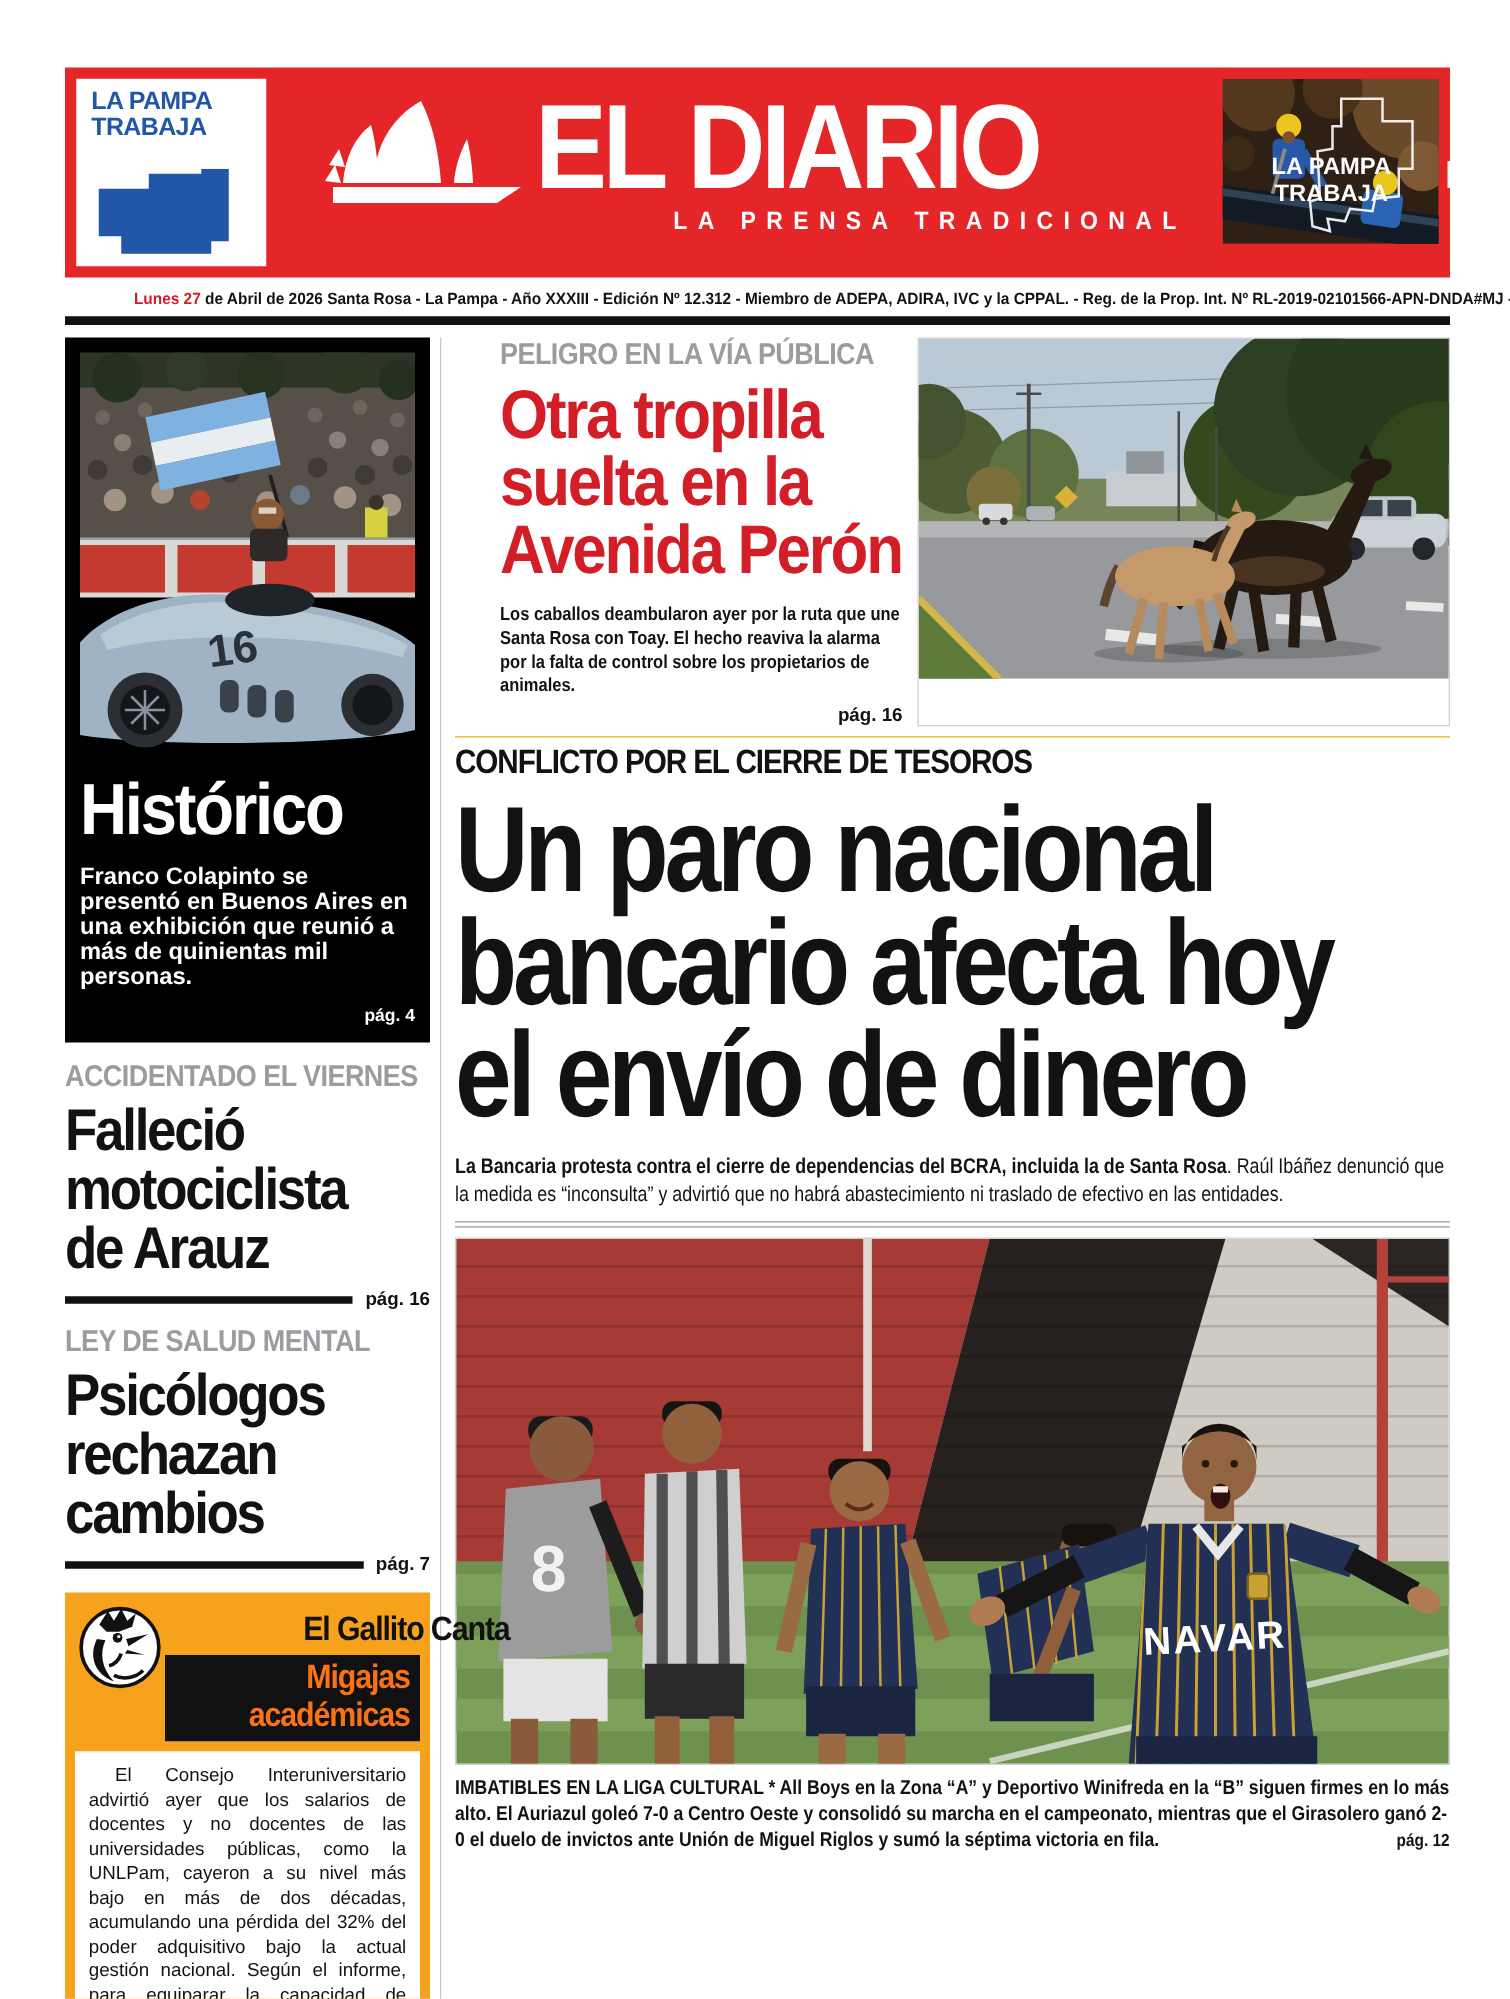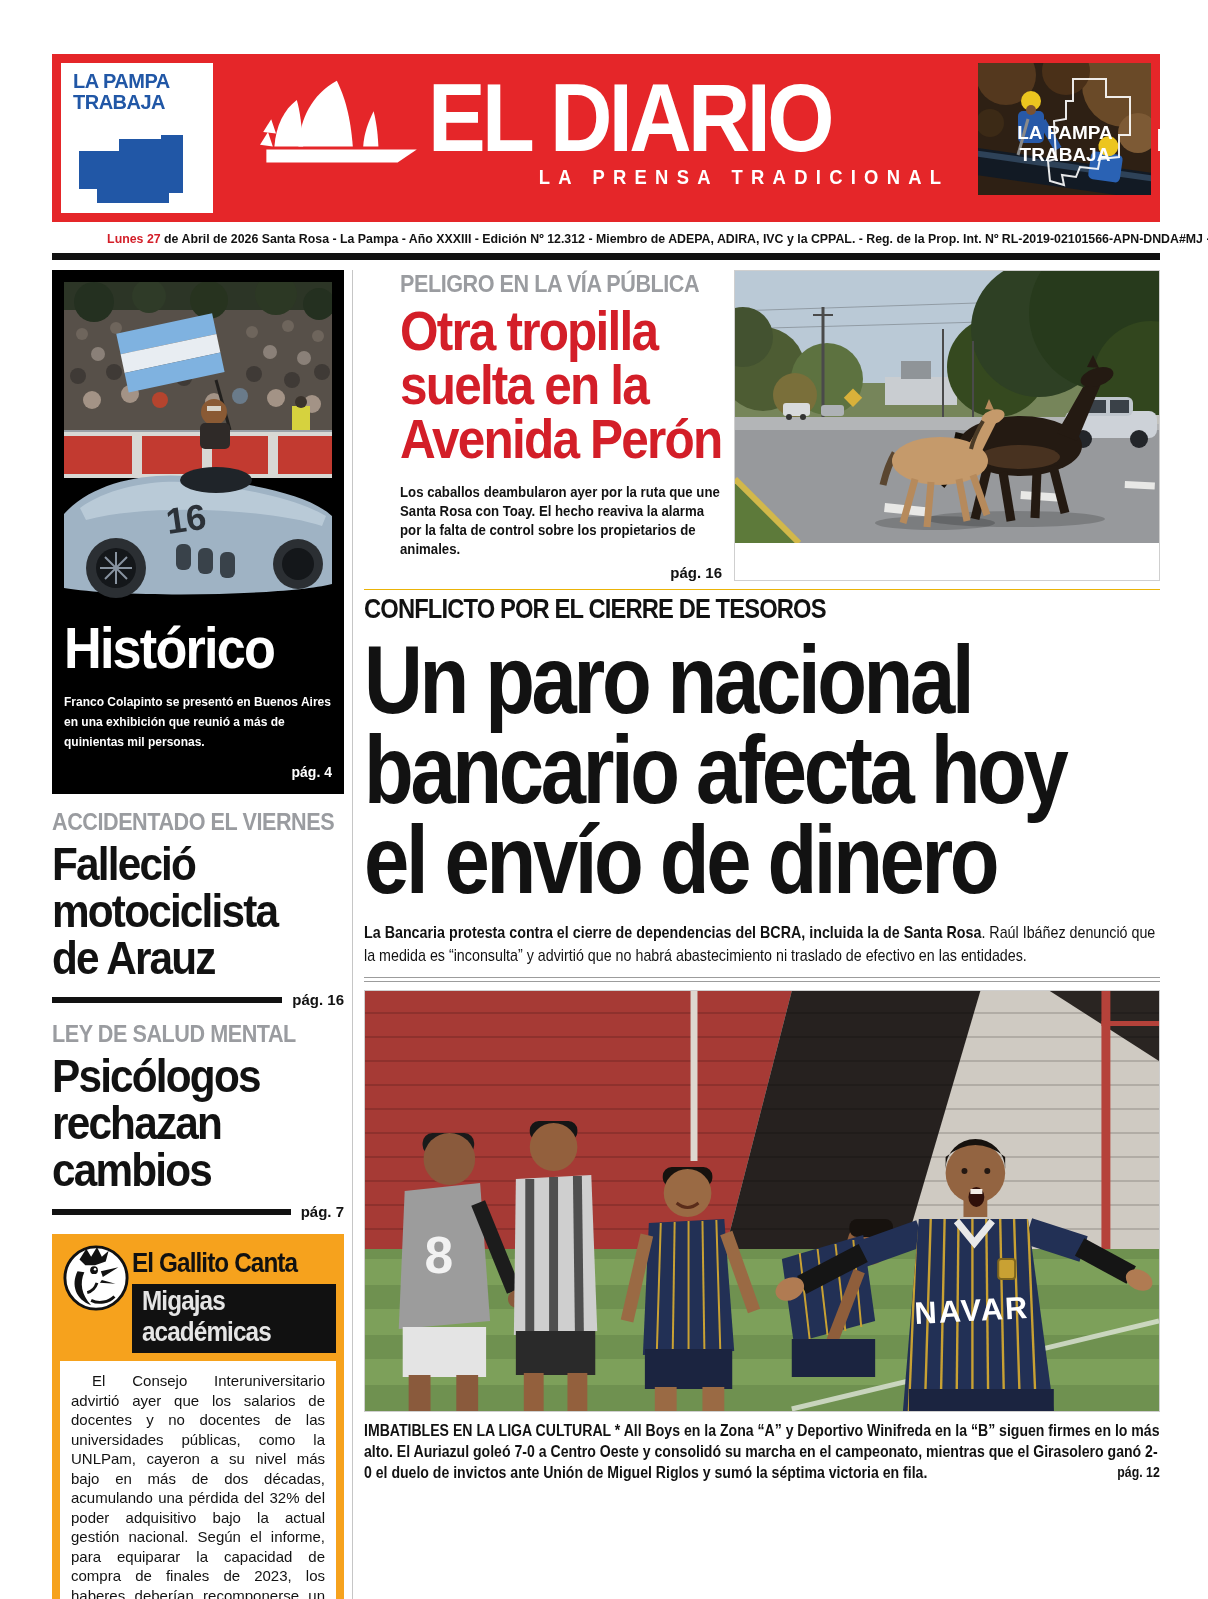--- a/index.html
+++ b/index.html
@@ -37,32 +37,32 @@
   .kicker{color:#9A9CA0;font-weight:bold;font-size:24px;letter-spacing:-.5px;}
   .rule-row{display:flex;align-items:center;margin:10px 0 12px 0;}
   .rule-row .bar{flex:1;height:6px;background:#111;}
   .rule-row .pg{font-weight:bold;font-size:15px;margin-left:10px;white-space:nowrap;}
   .pg-right{text-align:right;font-weight:bold;font-size:15px;}
 
   
   .hist-box{background:#000;color:#fff;padding:12px 12px 14px 12px;margin-bottom:14px;}
   .hist-box svg{display:block;}
   .hist-head{font-weight:bold;font-size:58px;line-height:60px;margin-top:14px;letter-spacing:-2px;}
-  .hist-deck{font-weight:bold;font-size:12px;line-height:20px;margin-top:14px;}
+  .hist-deck{font-weight:bold;font-size:19px;line-height:20px;margin-top:14px;}
   .hist-pg{text-align:right;font-weight:bold;font-size:14px;margin-top:12px;}
 
   .lh{font-weight:bold;font-size:47px;line-height:47px;letter-spacing:-2px;margin-top:4px;}
   .left-deck{font-weight:bold;font-size:14.5px;line-height:18px;text-align:justify;margin-top:10px;}
 
   
   .gallito{background:#F6A21D;padding:8px;margin-top:14px;position:relative;}
-  .g-head{position:relative;min-height:72px;}
+  .g-head{position:relative;min-height:72px;text-align:right;}
   .g-rooster{position:absolute;left:2px;top:2px;}
   .g-brand{font-weight:bold;font-size:27px;letter-spacing:-1px;color:#111;padding:6px 0 5px 80px;}
-  .g-bar{background:#111;color:#e5e5e5;font-weight:bold;font-size:27px;letter-spacing:-1px;margin-left:72px;padding:2px 8px 5px 10px;}
+  .g-bar{background:#111;color:#f97316;font-weight:bold;font-size:27px;letter-spacing:-1px;margin-left:72px;padding:2px 8px 5px 10px;}
   .g-body{background:#fff;margin-top:8px;padding:10px 11px 12px 11px;font-size:15px;line-height:19.5px;text-align:justify;}
   .g-body p{margin:0;text-indent:1.4em;}
 
   
   .top-row{display:flex;gap:12px;}
   .trop-text{flex:1;min-width:0;margin-left:36px;}
   .trop-head{color:#D31E28;font-weight:bold;font-size:55px;line-height:54px;letter-spacing:-2px;margin-top:6px;}
   .trop-deck{font-weight:bold;font-size:15px;line-height:19px;margin-top:16px;}
   .photo-frame{border:1px solid #cfcfcf;flex:0 0 auto;font-size:0;}
 

